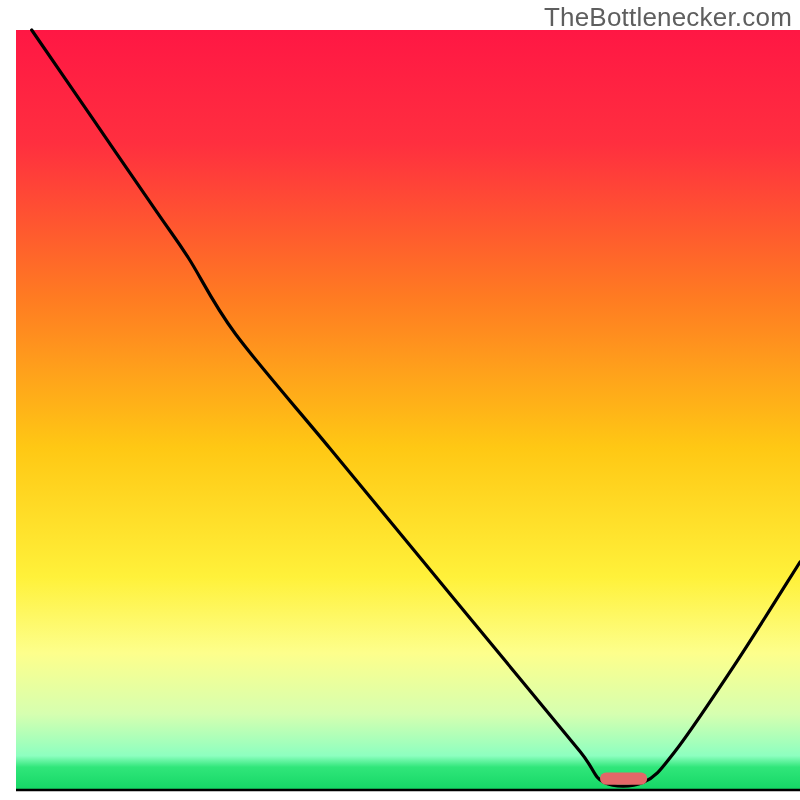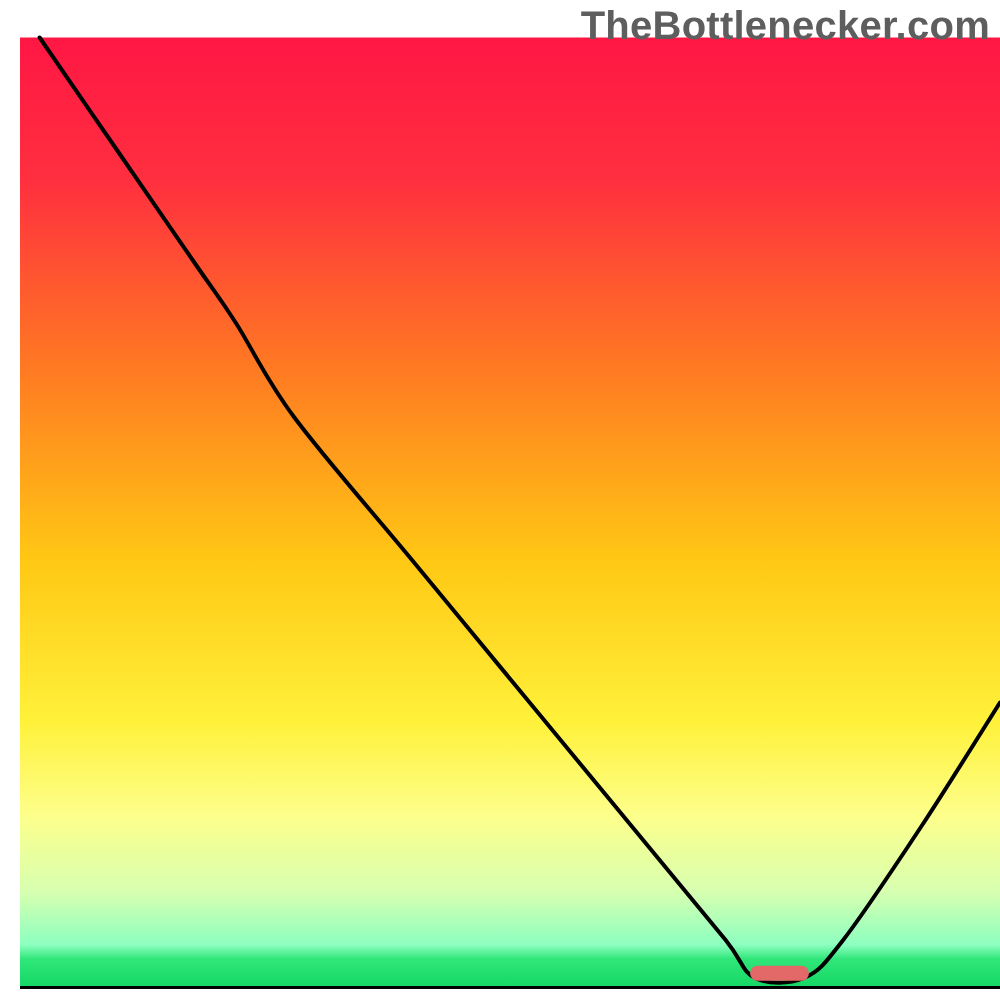--- a/index.html
+++ b/index.html
@@ -13,22 +13,22 @@
   }
   .frame {
     position: relative;
     width: 800px;
     height: 800px;
   }
   .watermark {
     position: absolute;
     top: 2px;
     right: 8px;
-    font-size: 32px;
-    font-weight: 700;
+    font-size: 26px;
+    font-weight: 400;
     color: #5e5e5e;
     letter-spacing: 0.2px;
     z-index: 5;
   }
   svg.plot {
     position: absolute;
     top: 0;
     left: 0;
     width: 800px;
     height: 800px;

